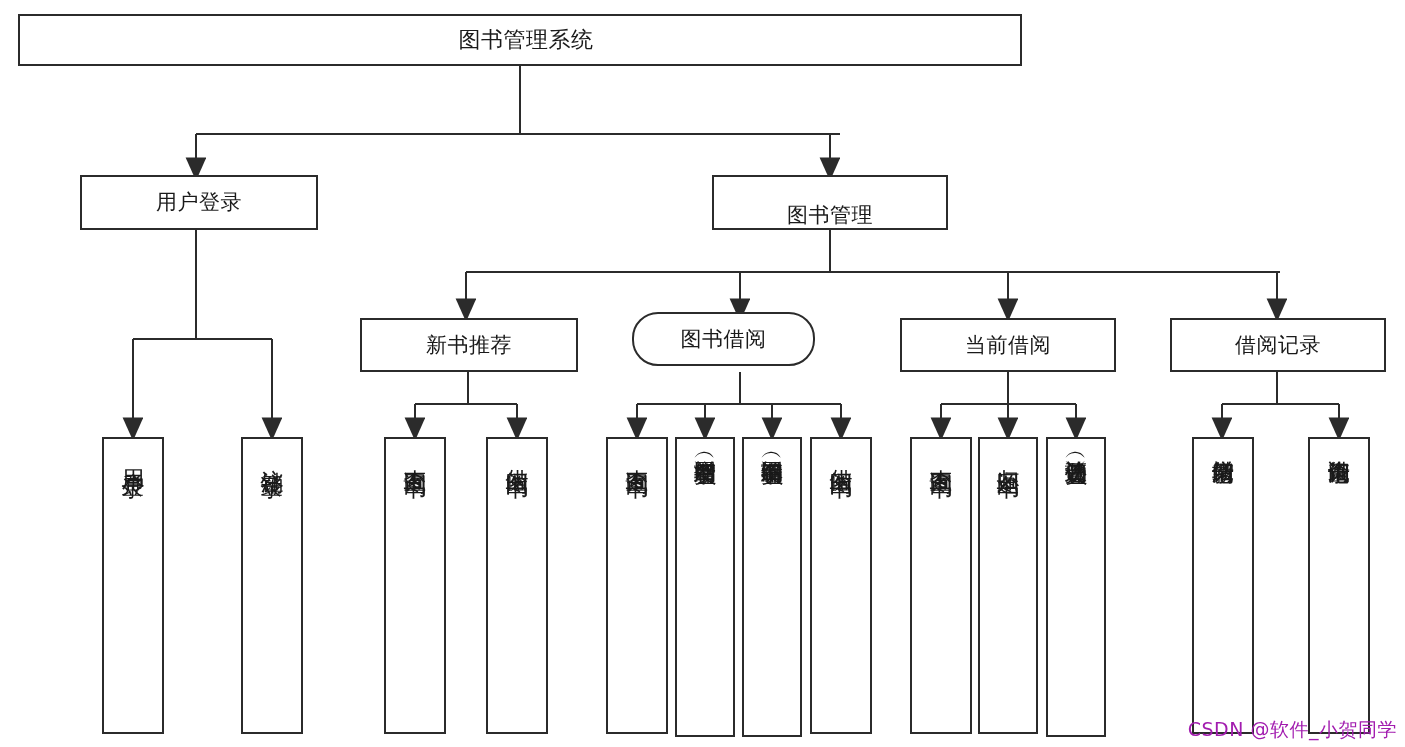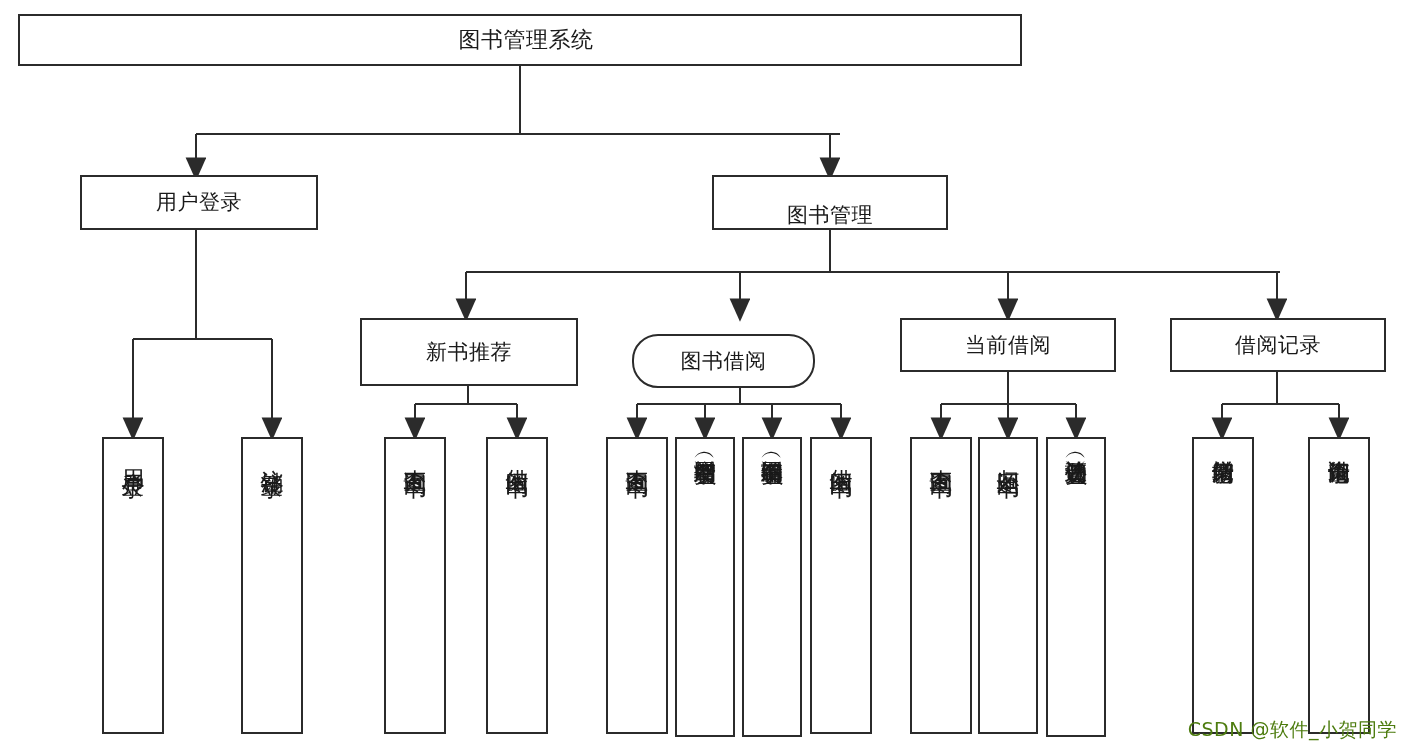--- a/index.html
+++ b/index.html
@@ -52,21 +52,21 @@
     color:#1a1a1a;
     white-space:nowrap;
   }
   .node.v.tall{ padding-top:4px; }
   .node.v.tall .label{ font-size:22px; letter-spacing:0.5px; }
   #watermark{
     position:absolute;
     right:8px;
     bottom:4px;
     font-size:19px;
-    color:#4d7c0f;
+    color:#a21caf;
     letter-spacing:0.5px;
     z-index:3;
     white-space:nowrap;
   }
 </style>
 </head>
 <body>
 
 <div id="canvas">
 
@@ -126,25 +126,25 @@
   </div>
 
   <div class="node h" style="left:80px;top:175px;width:238px;height:55px;">
     <span class="label">用户登录</span>
   </div>
 
   <div class="node h" style="left:712px;top:175px;width:236px;height:55px;align-items:flex-end;">
     <span class="label">图书管理</span>
   </div>
 
-  <div class="node h" style="left:360px;top:318px;width:218px;height:68px;">
+  <div class="node h" style="left:360px;top:318px;width:218px;height:54px;">
     <span class="label">新书推荐</span>
   </div>
 
-  <div class="node h" style="left:632px;top:334px;width:183px;height:54px;border-radius:26px;">
+  <div class="node h" style="left:632px;top:312px;width:183px;height:54px;border-radius:26px;">
     <span class="label">图书借阅</span>
   </div>
 
   <div class="node h" style="left:1170px;top:318px;width:216px;height:54px;">
     <span class="label">借阅记录</span>
   </div>
 
   <div class="node h" style="left:900px;top:318px;width:216px;height:54px;">
     <span class="label">当前借阅</span>
   </div>

